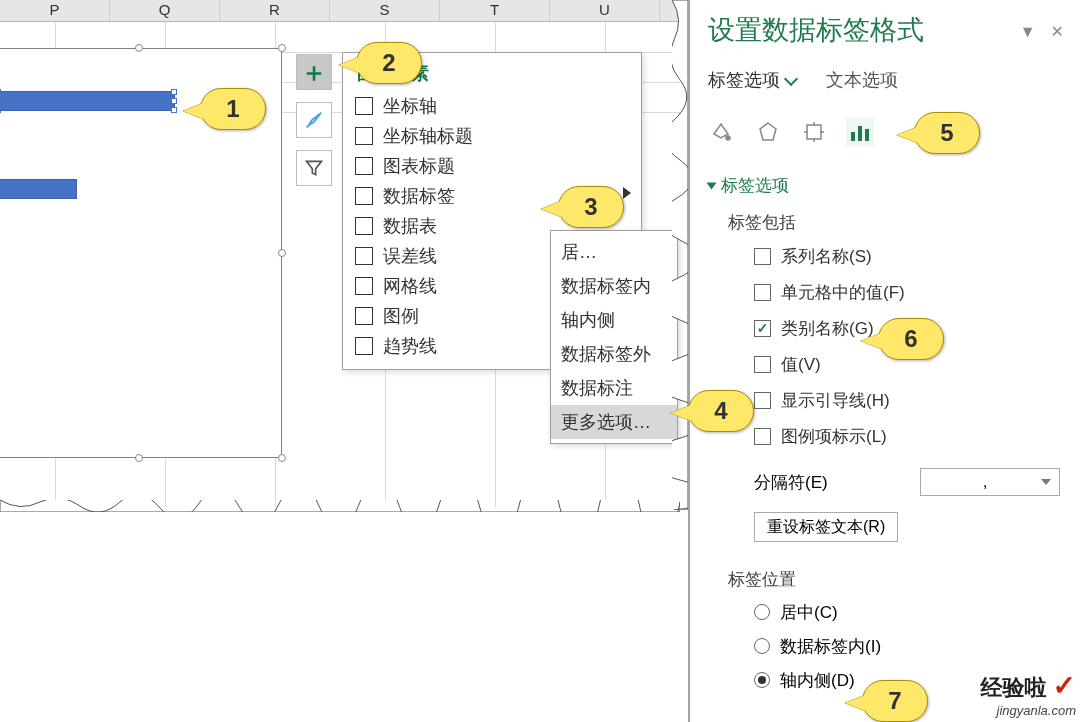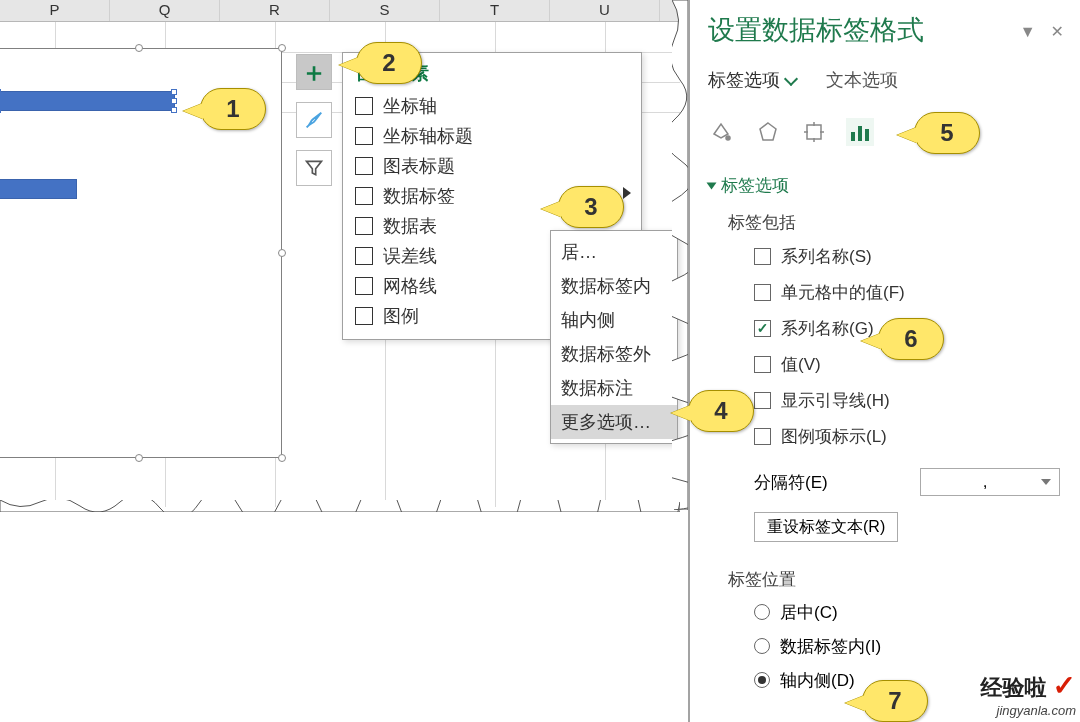--- a/index.html
+++ b/index.html
@@ -151,20 +151,24 @@
         <span>误差线</span>
       </div>
     <div class="fl-row">
         <span class="cb"></span>
         <span>网格线</span>
       </div>
     <div class="fl-row">
         <span class="cb"></span>
         <span>图例</span>
       </div>
+    <div class="fl-row">
+        <span class="cb"></span>
+        <span>趋势线</span>
+      </div>
   </div>
 
   <div class="submenu">
     <div class="sm-row">居…</div>
     <div class="sm-row">数据标签内</div>
     <div class="sm-row">轴内侧</div>
     <div class="sm-row">数据标签外</div>
     <div class="sm-row">数据标注</div>
     <div class="sm-row sel">更多选项…</div>
   </div>
@@ -230,21 +234,21 @@
     <div class="chk-row">
         <span class="cb2"></span>
         <span>系列名称(S)</span>
       </div>
     <div class="chk-row">
         <span class="cb2"></span>
         <span>单元格中的值(F)</span>
       </div>
     <div class="chk-row">
         <span class="cb2">✓</span>
-        <span>系列名称(G)</span>
+        <span>类别名称(G)</span>
       </div>
     <div class="chk-row">
         <span class="cb2"></span>
         <span>值(V)</span>
       </div>
     <div class="chk-row">
         <span class="cb2"></span>
         <span>显示引导线(H)</span>
       </div>
     <div class="chk-row">

